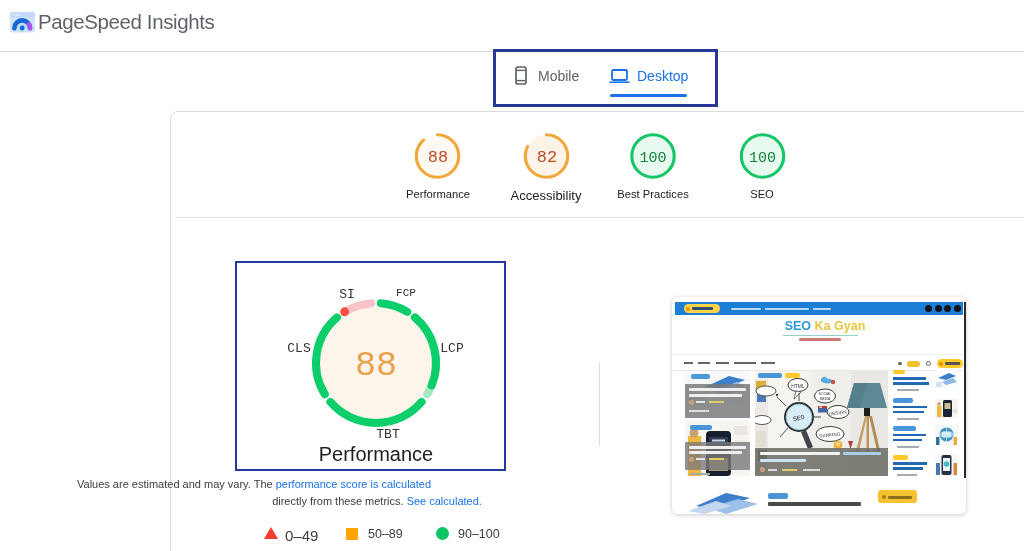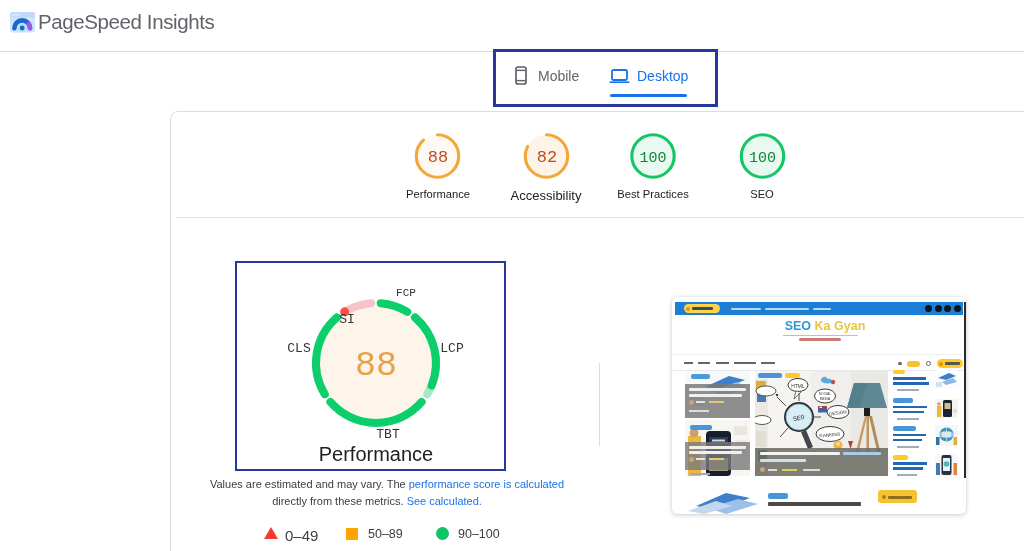--- a/index.html
+++ b/index.html
@@ -79,29 +79,29 @@
       <path d="M 414.97 317.38 A 60 60 0 0 1 427.16 394.35" stroke="#a5e8c4"></path>
       <path d="M 414.97 317.38 A 60 60 0 0 1 431.63 385.48" stroke="#0cce6b"></path>
       <path d="M 421.62 401.97 A 60 60 0 0 1 330.38 401.97" stroke="#0cce6b"></path>
       <path d="M 324.84 394.35 A 60 60 0 0 1 337.03 317.38" stroke="#0cce6b"></path>
       <path d="M 344.65 311.84 A 60 60 0 0 1 371.29 303.18" stroke="#f6c3c9"></path>
     </g>
     <circle cx="344.65" cy="311.84" r="4.5" fill="#ff4e42"></circle>
     <text x="376" y="375" fill="#e8a04b" font-family="Liberation Mono, monospace" font-size="35" text-anchor="middle">88</text>
   </g>
 </svg>
-<div class="abs" style="left:327px; top:287px; width:40px; text-align:center; font-family:'Liberation Mono',monospace; font-size:13px; color:#333;margin-top:25px;">SI</div>
+<div class="abs" style="left:327px; top:287px; width:40px; text-align:center; font-family:'Liberation Mono',monospace; font-size:13px; color:#333;">SI</div>
 <div class="abs" style="left:386px; top:287px; width:40px; text-align:center; font-family:'Liberation Mono',monospace; font-size:11px; color:#333;">FCP</div>
 <div class="abs" style="left:279px; top:341px; width:40px; text-align:center; font-family:'Liberation Mono',monospace; font-size:13px; color:#333;">CLS</div>
 <div class="abs" style="left:432px; top:341px; width:40px; text-align:center; font-family:'Liberation Mono',monospace; font-size:13px; color:#333;">LCP</div>
 <div class="abs" style="left:368px; top:427px; width:40px; text-align:center; font-family:'Liberation Mono',monospace; font-size:13px; color:#333;">TBT</div>
 
 <div class="abs" style="left:276px; top:443px; width:200px; text-align:center; font-size:20px; color:#212121;">Performance</div>
 
-<div class="abs" style="left:87px; top:478px; width:600px; text-align:center; font-size:11px; color:#3c4043; white-space:nowrap;">
+<div class="abs" style="left:77px; top:478px; width:600px; font-size:11px; color:#3c4043; white-space:nowrap;">
 Values are estimated and may vary. The <a style="color:#1a73e8; text-decoration:none;">performance score is calculated</a>
 </div>
 <div class="abs" style="left:77px; top:495px; width:600px; text-align:center; font-size:11px; color:#3c4043; white-space:nowrap;">
 directly from these metrics. <a style="color:#1a73e8; text-decoration:none;">See calculated.</a>
 </div>
 
 <div class="abs" style="left:264px; top:527px; width:0; height:0; border-left:7px solid transparent; border-right:7px solid transparent; border-bottom:12.5px solid #f53b30;"></div>
 <div class="abs" style="left:285px; top:527px; font-size:15px; color:#3c4043;">0–49</div>
 <div class="abs" style="left:346px; top:528px; width:12px; height:12px; background:#ffa400;"></div>
 <div class="abs" style="left:368px; top:527px; font-size:12.5px; color:#3c4043;">50–89</div>

